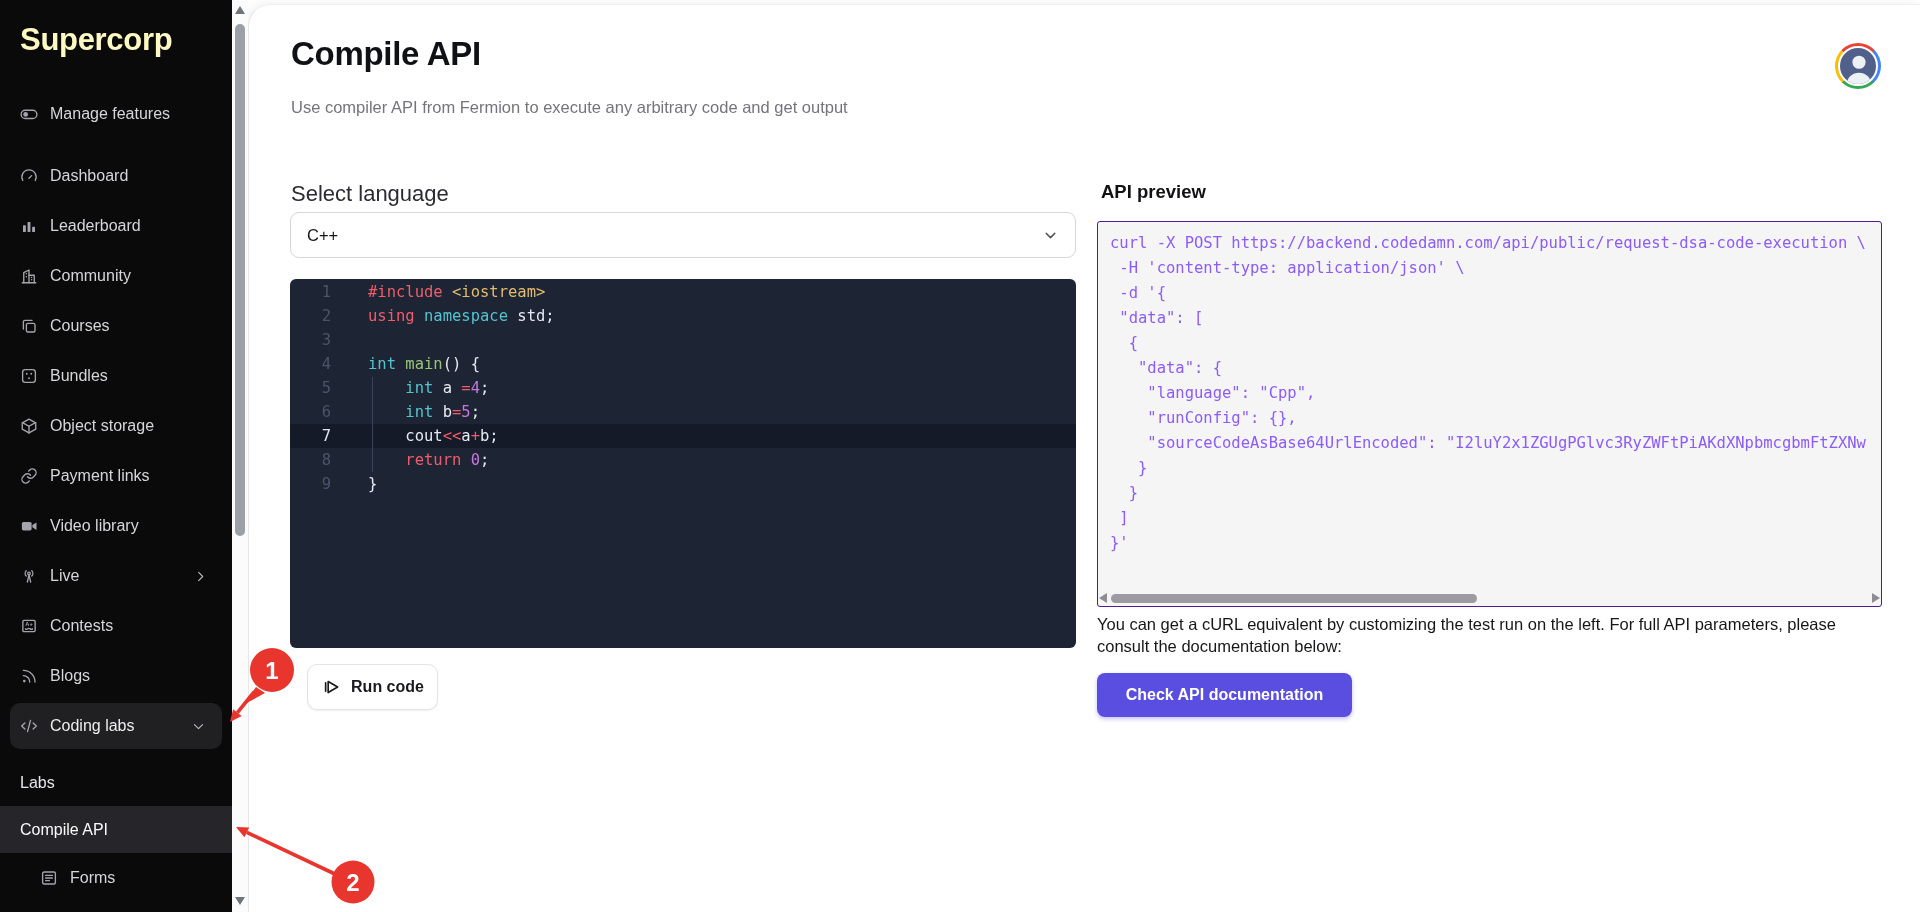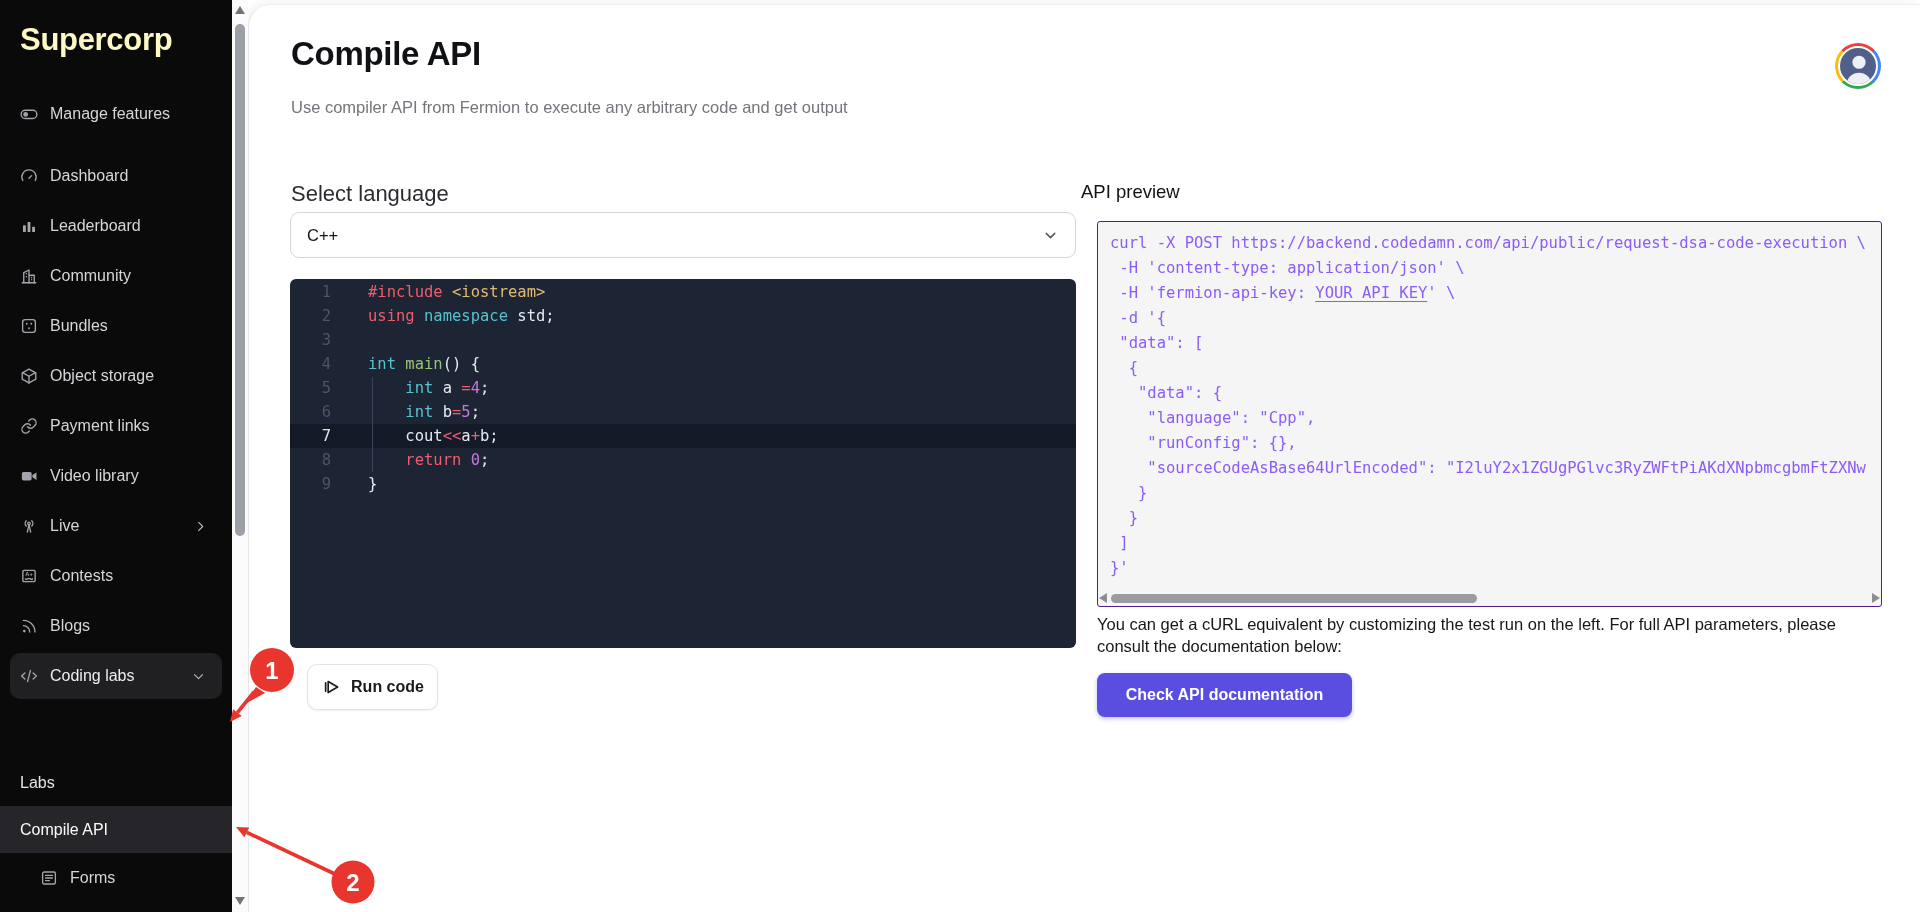--- a/index.html
+++ b/index.html
@@ -54,21 +54,21 @@
   .eline.hl .num { color:#dfe3ea; }
   .eline .codetxt { padding-left:37px; color:#e6e9f0; }
   .tk-kw { color:#ee5d6c; } .tk-ty { color:#56c2cf; } .tk-fn { color:#98c379; }
   .tk-num { color:#c678dd; } .tk-gold { color:#e3bb72; } .tk-pl { color:#e6e9f0; }
   .indent-guide { position:absolute; left:82px; top:98px; width:1px; height:95px; background:#39425a; }
 
   .run-btn { position:absolute; left:58px; top:659px; width:131px; height:46px; background:#fff; border:1px solid #e4e4e8; border-radius:10px; box-shadow:0 1px 2px rgba(0,0,0,0.07); display:flex; align-items:center; justify-content:center; gap:9px; font-size:16px; font-weight:600; color:#1a1a1e; cursor:pointer; }
   .run-btn svg { width:21px; height:21px; }
 
   
-  .api-heading { position:absolute; left:832px; top:176px; font-size:18.5px; font-weight:400; color:#121215; }
+  .api-heading { position:absolute; left:852px; top:176px; font-size:18.5px; font-weight:700; color:#121215; }
   .curl-block { position:absolute; left:848px; top:216px; width:785px; height:386px; background:#f5f5f6; border:1px solid #4c1d95; border-radius:3px; overflow:hidden; font-family:"DejaVu Sans Mono", monospace; font-size:15.5px; color:#8b5cf6; padding:9px 0 12px 12px; }
   .cline { height:25px; line-height:25px; white-space:pre; }
   .cline .u { text-decoration:underline; text-underline-offset:3px; }
   .hbar { position:absolute; left:848px; top:585px; width:785px; height:16px; }
   .hthumb { position:absolute; left:14px; top:4px; width:366px; height:9px; background:#9b9ba1; border-radius:5px; }
   .harrow { position:absolute; top:3px; width:0; height:0; border-top:5.5px solid transparent; border-bottom:5.5px solid transparent; }
   .harrow.left { left:2px; border-right:8px solid #8d8d93; }
   .harrow.right { right:2px; border-left:8px solid #8d8d93; }
   .api-note { position:absolute; left:848px; top:608px; width:742px; font-size:16.5px; line-height:22px; color:#17171a; }
   .doc-btn { position:absolute; left:848px; top:668px; width:255px; height:44px; background:#5a4ee0; border:none; border-radius:8px; color:#fff; font-family:inherit; font-size:16px; font-weight:700; cursor:pointer; box-shadow:0 2px 4px rgba(90,78,224,0.35); }
@@ -125,20 +125,31 @@
         <div class="srow">
           <span class="ic">
             <svg viewBox="0 0 24 24" fill="none" stroke="currentColor" stroke-width="1.8" stroke-linecap="round" stroke-linejoin="round">
               <path d="M3 21h18"></path>
               <path d="M5 21V7.5L12 4v17"></path>
               <path d="M19 21V11h-7"></path>
               <path d="M8.5 9h.01M8.5 13h.01M15.5 14h.01M15.5 17h.01" stroke-width="2"></path>
             </svg>
           </span>
           <span>Community</span>
+        </div>
+      </li>
+      <li>
+        <div class="srow">
+          <span class="ic">
+            <svg viewBox="0 0 24 24" fill="none" stroke="currentColor" stroke-width="1.8" stroke-linecap="round" stroke-linejoin="round">
+              <rect x="8.5" y="8.5" width="11.5" height="11.5" rx="2"></rect>
+              <path d="M16 4.5H6.5a2 2 0 0 0-2 2V16"></path>
+            </svg>
+          </span>
+          <span>Courses</span>
         </div>
       </li>
       <li>
         <div class="srow">
           <span class="ic">
             <svg viewBox="0 0 24 24" fill="none" stroke="currentColor" stroke-width="1.8" stroke-linecap="round" stroke-linejoin="round">
               <rect x="3.5" y="3.5" width="17" height="17" rx="3.5"></rect>
               <circle cx="9" cy="9" r="1.2" fill="currentColor" stroke="none"></circle>
               <circle cx="15" cy="9" r="1.2" fill="currentColor" stroke="none"></circle>
               <circle cx="12" cy="15" r="1.2" fill="currentColor" stroke="none"></circle>
@@ -314,21 +325,20 @@
         <path d="M5.3 6.6 V16.4"></path>
     </svg>
     <span>Run code</span>
   </button>
 
   <div class="api-heading">API preview</div>
 
   <div class="curl-block" id="curl-block">
       <div class="cline"><span>curl -X POST https://backend.codedamn.com/api/public/request-dsa-code-execution \</span></div>
       <div class="cline"><span> -H 'content-type: application/json' \</span></div>
-      <div class="cline"><span> -H 'fermion-api-key: </span><span class="u">YOUR_API_KEY</span><span>' \</span></div>
       <div class="cline"><span> -d '{</span></div>
       <div class="cline"><span> "data": [</span></div>
       <div class="cline"><span>  {</span></div>
       <div class="cline"><span>   "data": {</span></div>
       <div class="cline"><span>    "language": "Cpp",</span></div>
       <div class="cline"><span>    "runConfig": {},</span></div>
       <div class="cline"><span>    "sourceCodeAsBase64UrlEncoded": "I2luY2x1ZGUgPGlvc3RyZWFtPiAKdXNpbmcgbmFtZXNw</span></div>
       <div class="cline"><span>   }</span></div>
       <div class="cline"><span>  }</span></div>
       <div class="cline"><span> ]</span></div>

